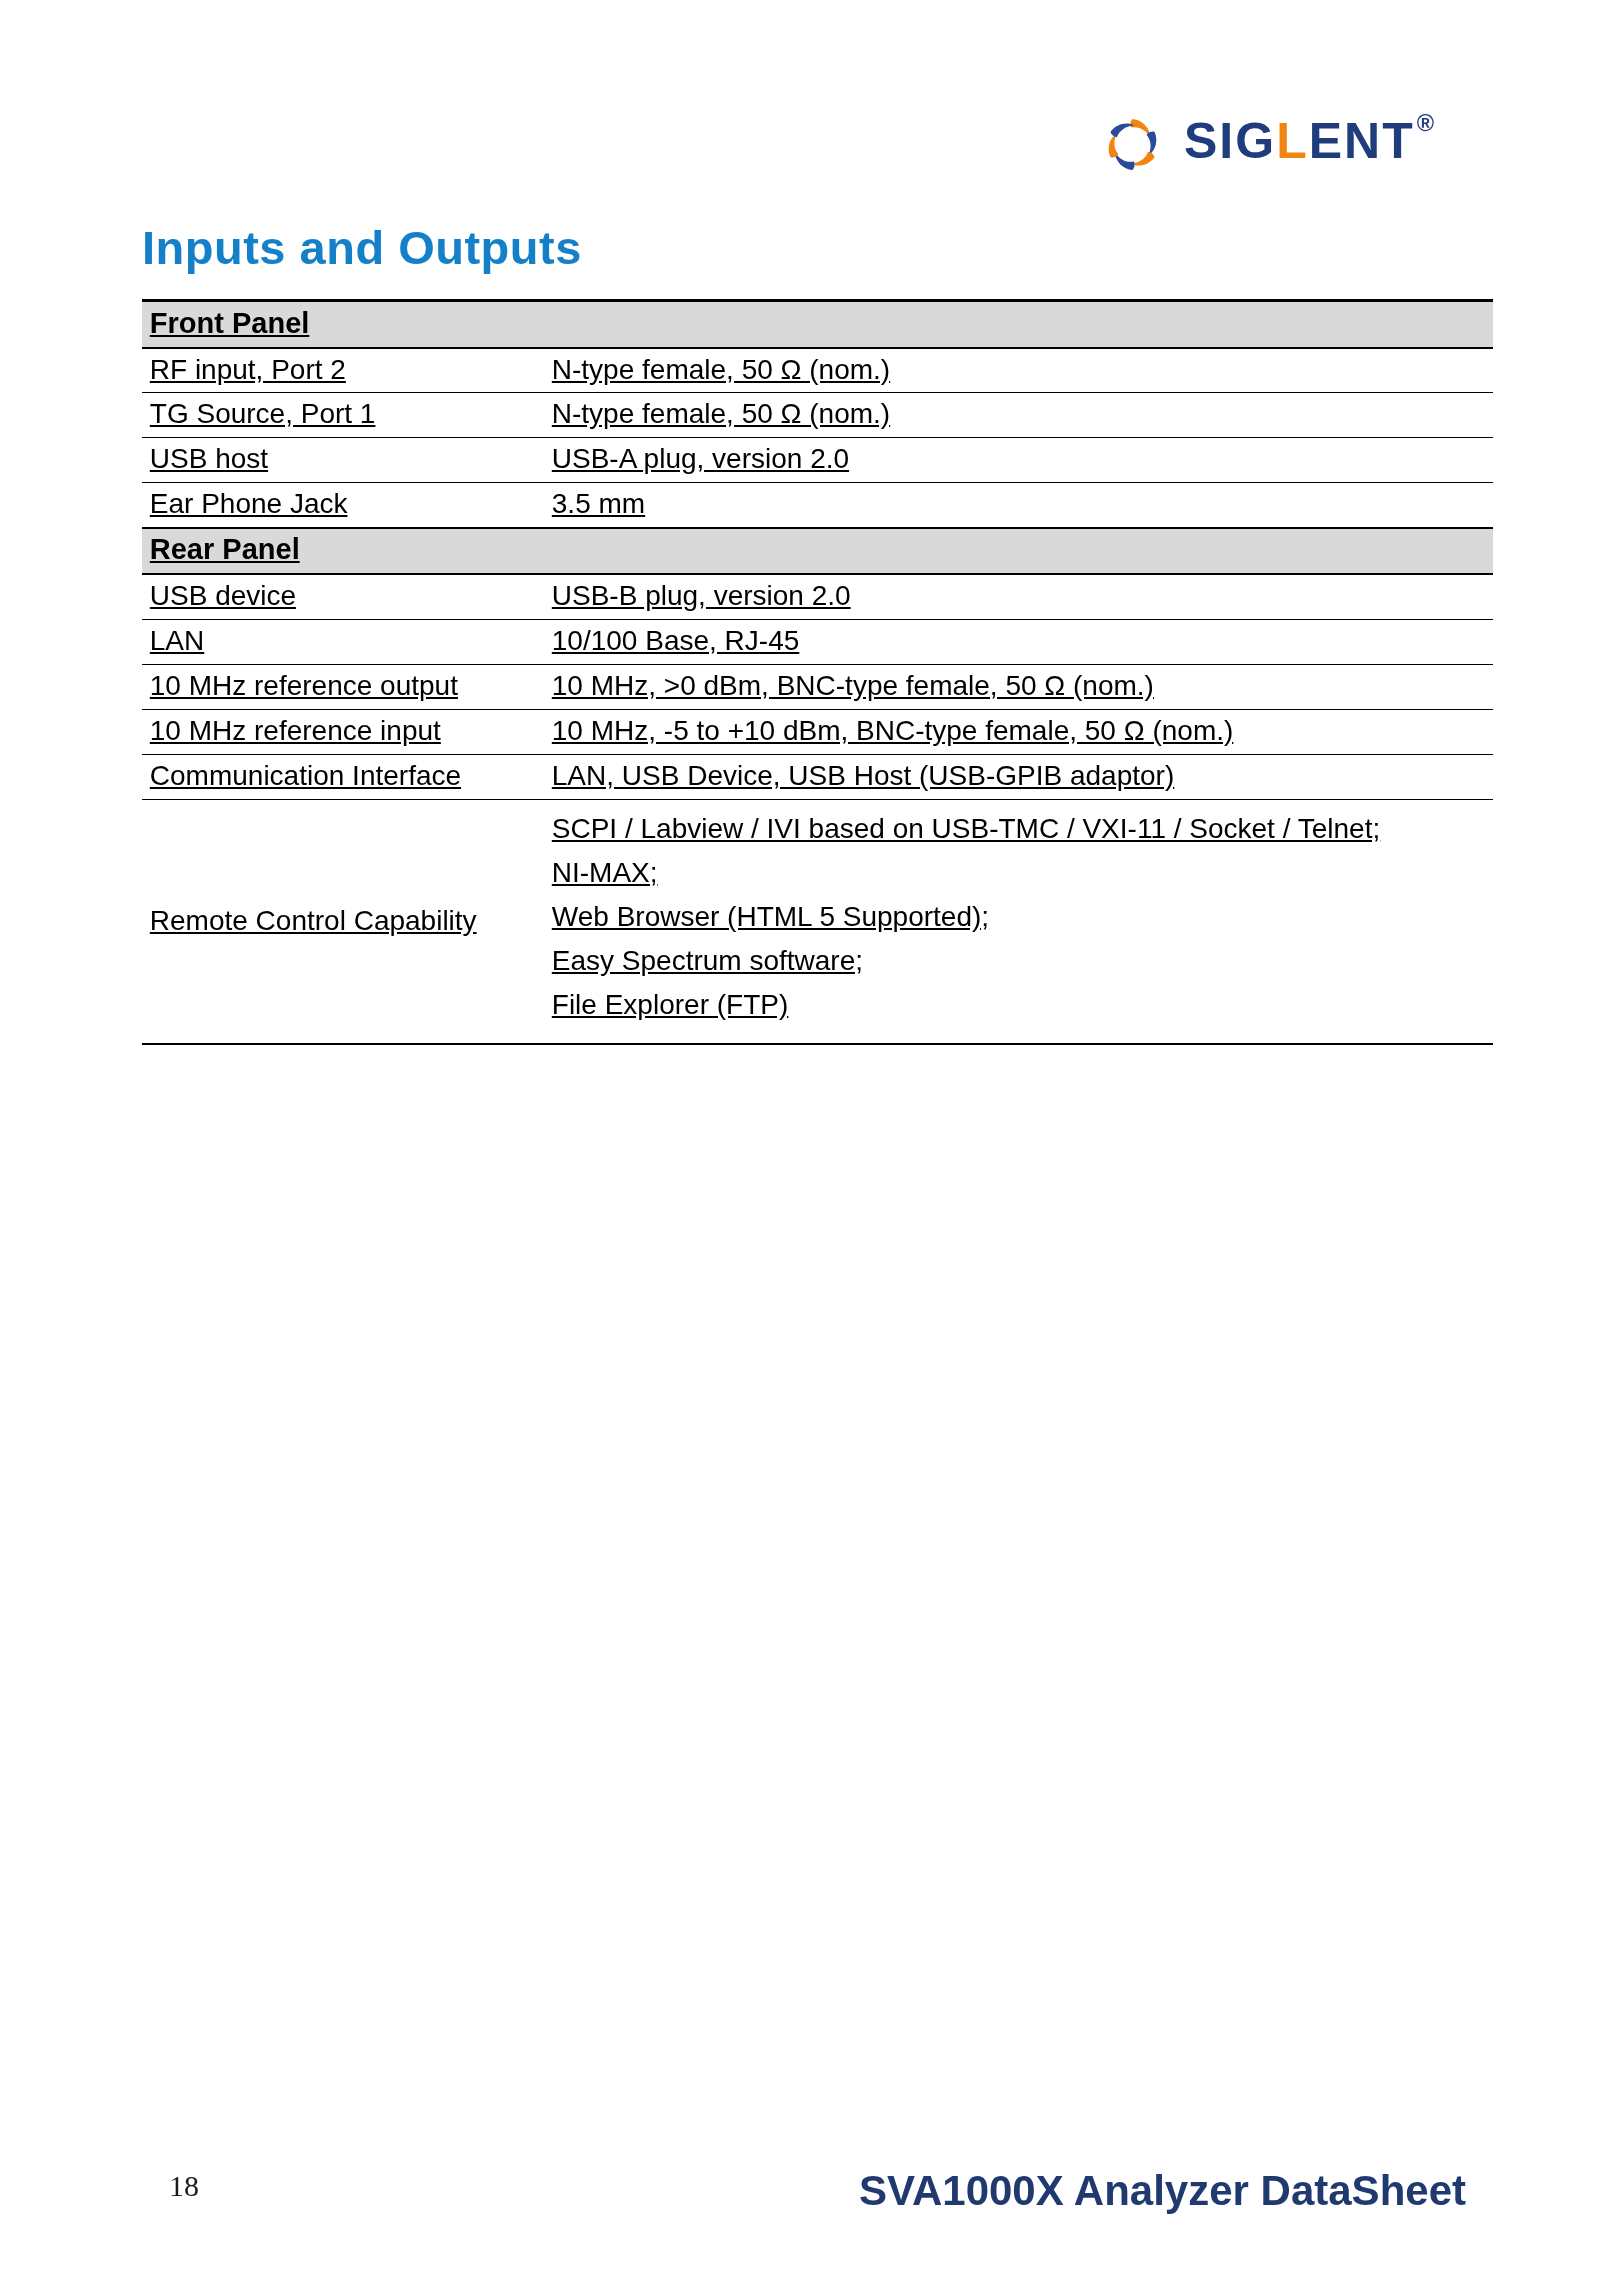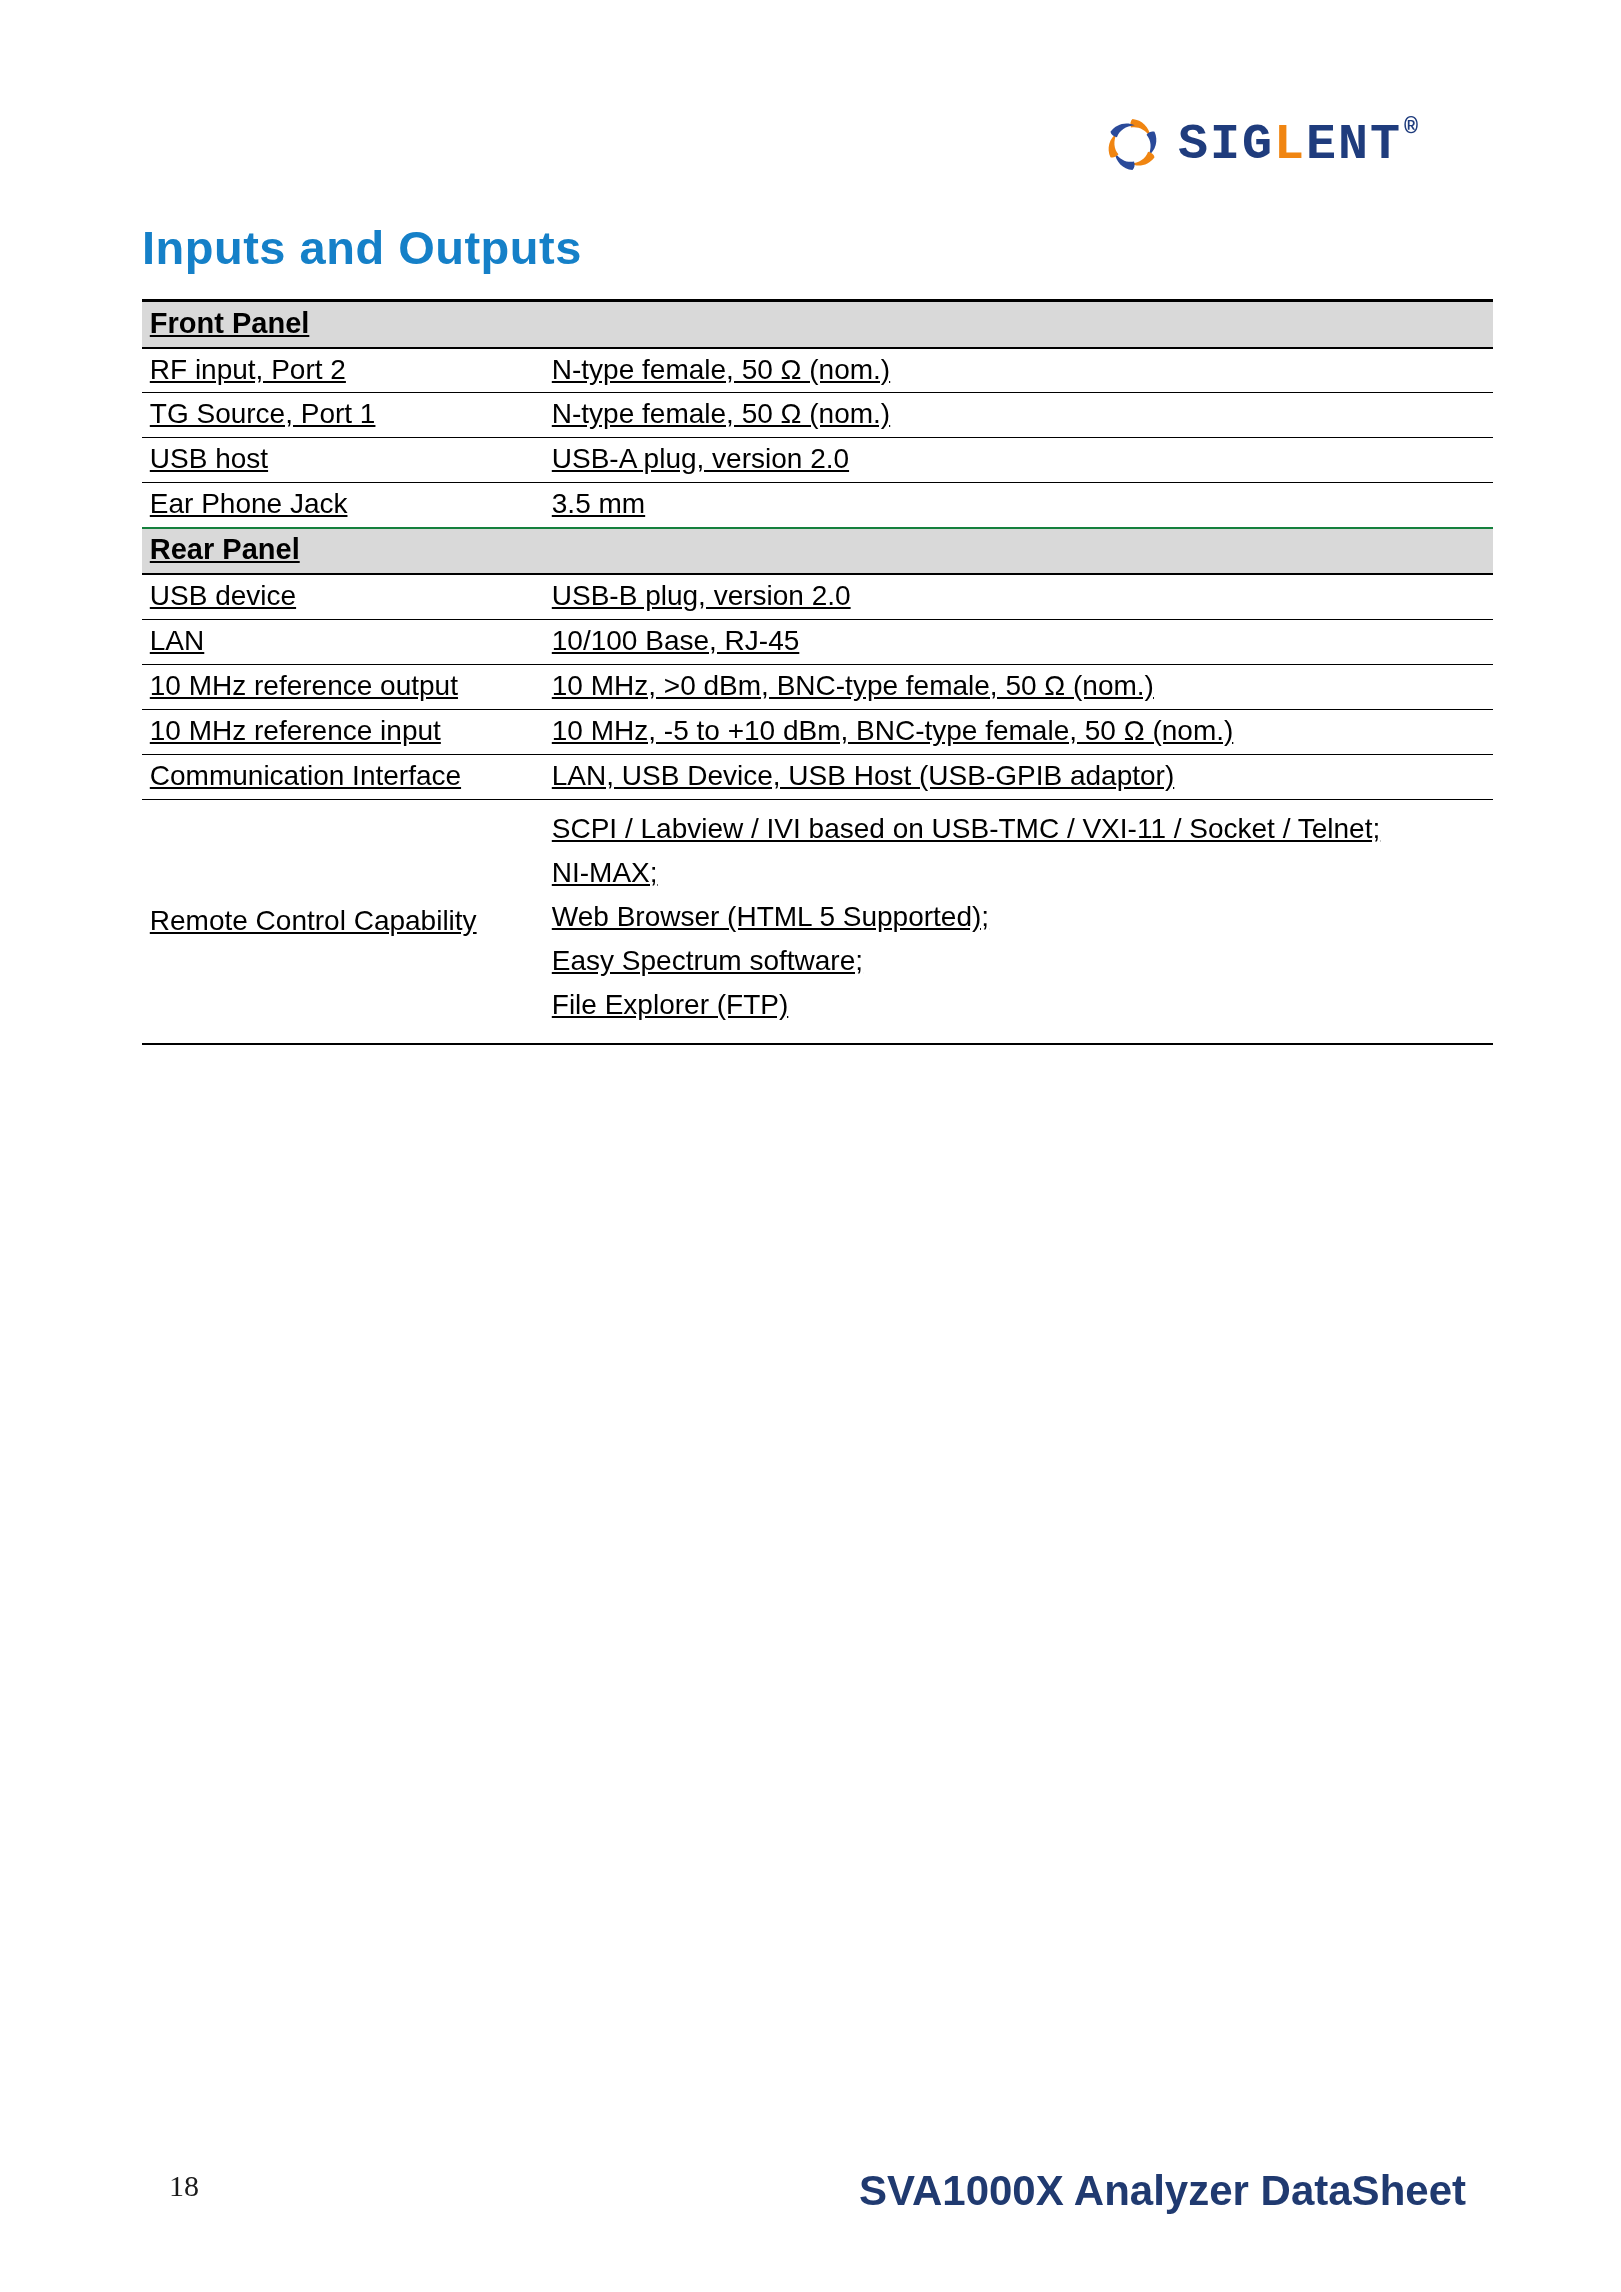--- a/index.html
+++ b/index.html
@@ -13,23 +13,22 @@
     color: #000;
     overflow: hidden;
   }
 
   
   .brand {
     position: absolute;
     top: 116px;
     left: 1104px;
     display: flex;
-    align-items: center;
-    gap: 17px;
-    font-family: Liberation Mono, monospace;
+    align-items: flex-start;
+    gap: 23px;
   }
   .brand .wordmark {
     font-size: 50px;
     font-weight: bold;
     letter-spacing: 2px;
     line-height: 1;
     color: #1f3c7d;
     display: flex;
     align-items: flex-start;
   }
@@ -71,21 +70,21 @@
     line-height: 1.2;
     text-decoration: underline;
   }
   .spec-table tr.row { height: 45px; }
   .spec-table tr.sec td {
     background: #d9d9d9;
     font-weight: bold;
     font-size: 29px;
     height: 45px;
     border-bottom: 2px solid #000;
-    border-top: 2px solid #15803d;
+    border-top: 2px solid #000000;
   }
   .spec-table tr.sec.first td { border-top: none; }
   .spec-table td.lbl { width: 402px; }
   .spec-table td.val { width: 949px; }
   .spec-table td.multiline { padding-top: 7.8px; padding-bottom: 16px; }
   .spec-table td.multiline div { line-height: 44px; }
   .spec-table tr.last td { border-bottom: 2px solid #000; }
 
   
   .footer-pagenum {

